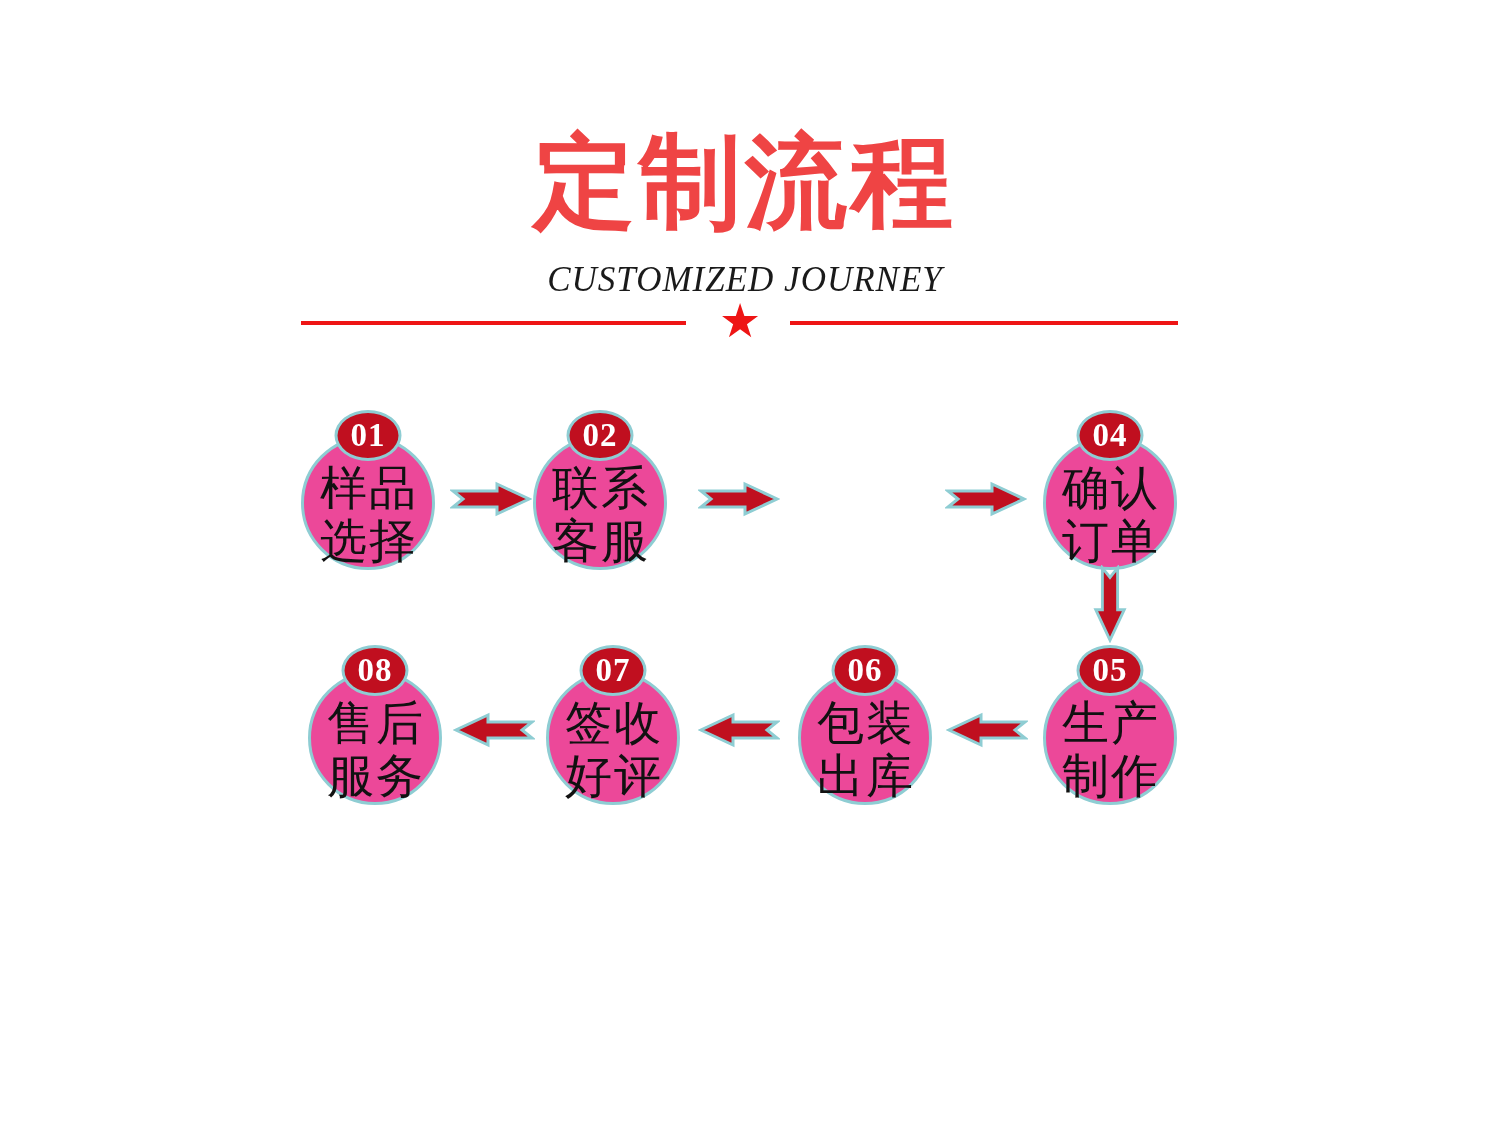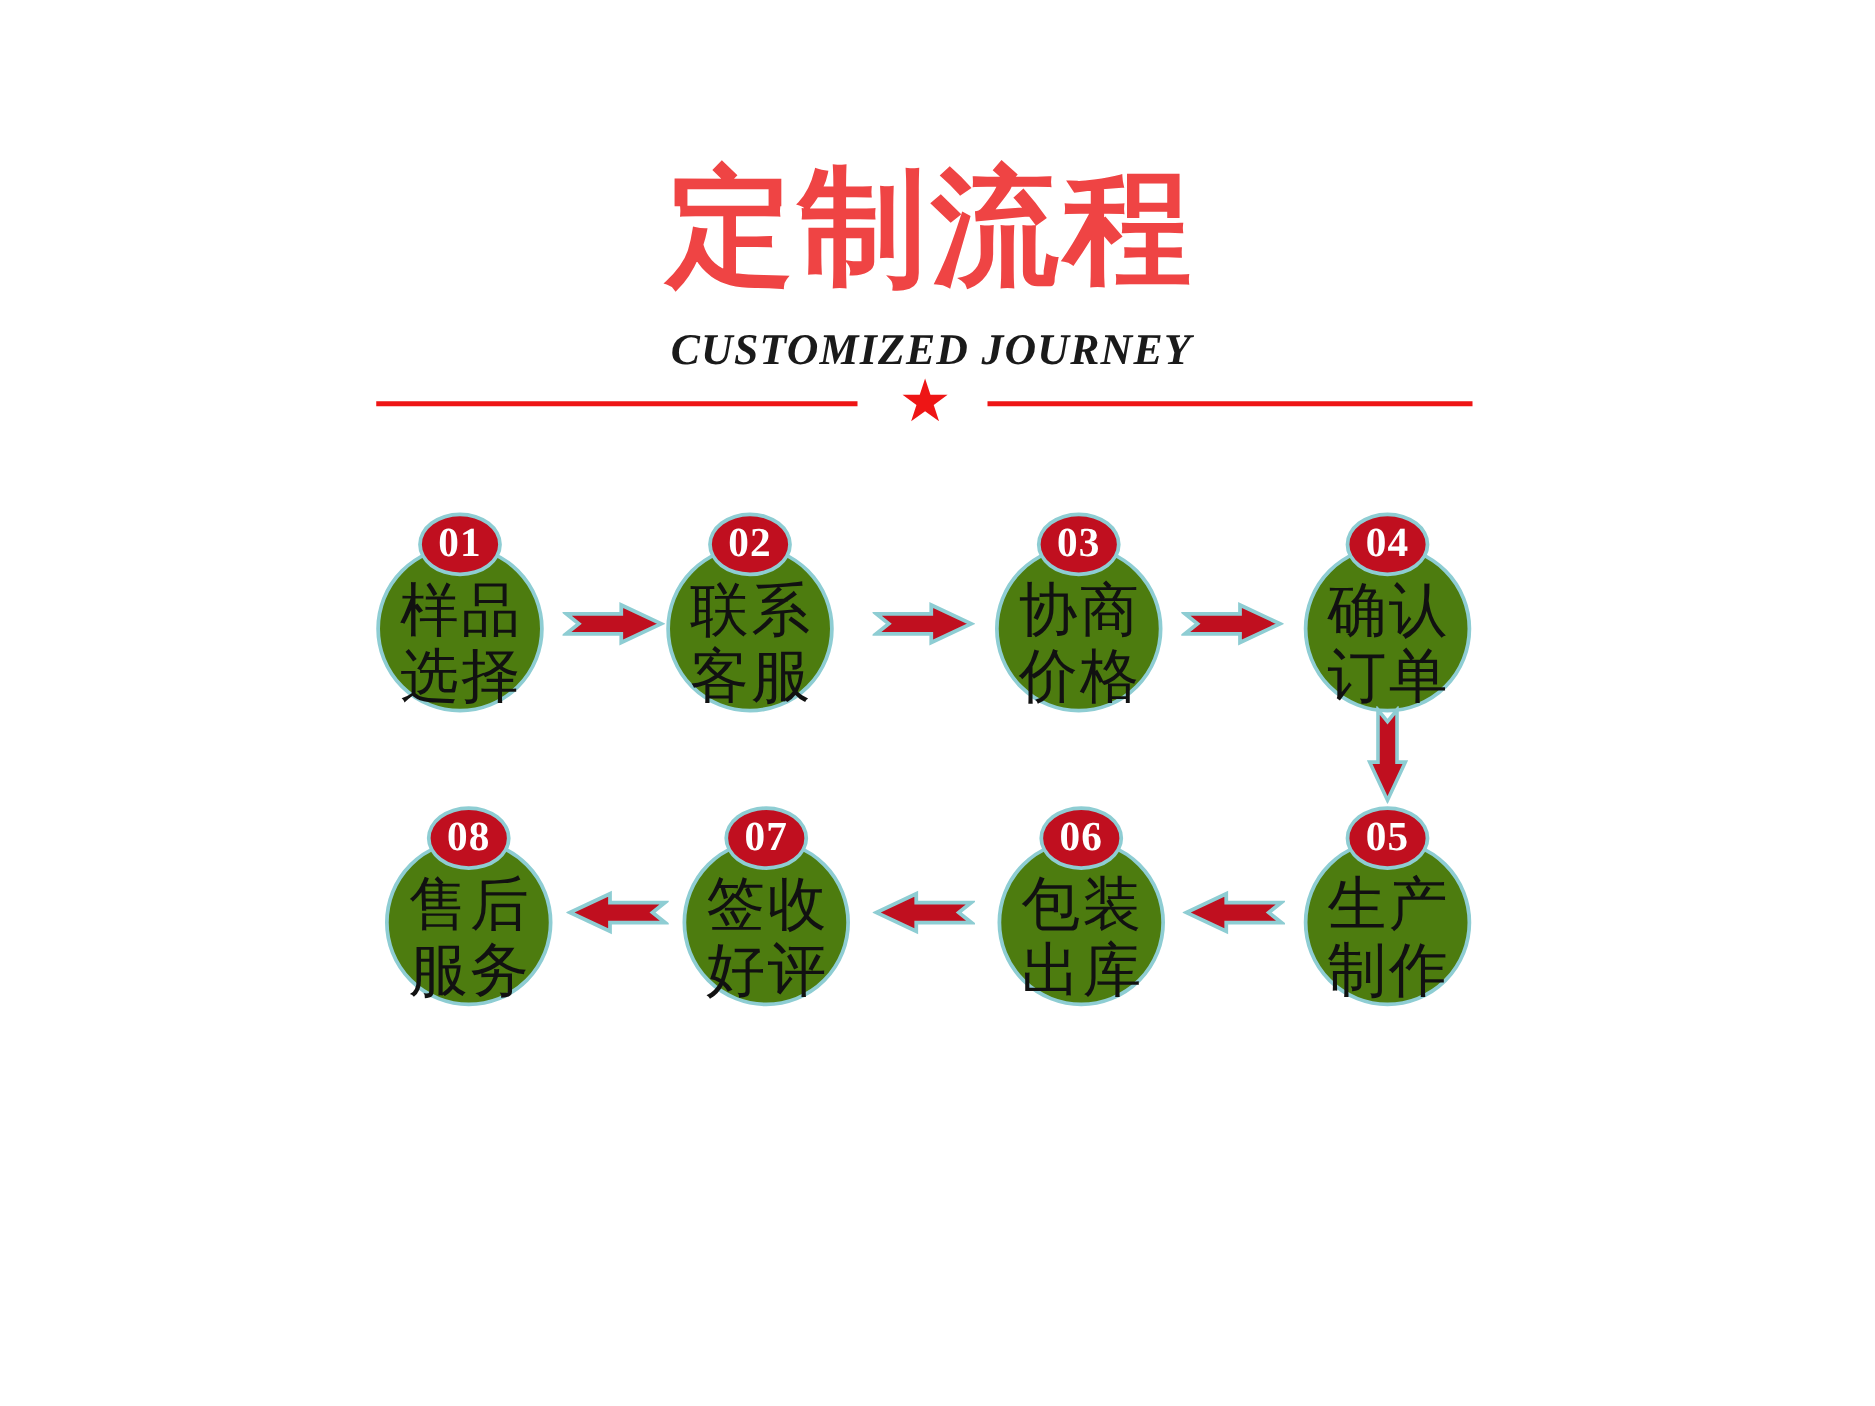--- a/index.html
+++ b/index.html
@@ -17,35 +17,35 @@
   .stage{position:absolute;inset:0}
 
   
   .title{
     position:absolute;left:0;top:126px;width:1490px;text-align:center;
     font-size:102px;font-weight:bold;color:#ef4444;letter-spacing:4px;
     font-family:"Liberation Sans",sans-serif;line-height:1.1;
   }
   .subtitle{
     position:absolute;left:0;top:260px;width:1490px;text-align:center;
-    font-family:"Liberation Serif",serif;font-style:italic;font-weight:bold;
+    font-family:"Liberation Serif",serif;font-style:italic;font-weight:normal;
     font-size:35px;color:#1a1a1a;letter-spacing:1px;
   }
   .divider-line{position:absolute;top:321px;height:4px;background:var(--bright-red)}
   .divider-line.left{left:301px;width:385px}
   .divider-line.right{left:790px;width:388px}
   .star{
     position:absolute;left:713px;top:294px;width:54px;height:54px;
     text-align:center;line-height:54px;font-size:47px;color:var(--bright-red);
   }
 
   
   .node{
     position:absolute;width:134px;height:134px;border-radius:50%;
-    border:3px solid var(--teal);background:#4d7c0f;
+    border:3px solid var(--teal);background:#ec4899;
   }
   .badge{
     position:absolute;left:50%;top:-29px;transform:translateX(-50%);
     width:67px;height:51px;border-radius:50%;
     border:3px solid var(--teal);background:var(--primary-red);
     display:flex;align-items:center;justify-content:center;
   }
   .badge span{
     font-family:"Liberation Serif",serif;font-weight:bold;
     font-size:33px;color:#ffffff;letter-spacing:1px;line-height:1;
@@ -97,29 +97,20 @@
         <span>选择</span>
       </div>
   </div>
   <div class="node n2">
     <div class="badge">
         <span>02</span>
       </div>
     <div class="label">
         <span>联系</span>
         <span>客服</span>
-      </div>
-  </div>
-  <div class="node n3">
-    <div class="badge">
-        <span>03</span>
-      </div>
-    <div class="label">
-        <span>协商</span>
-        <span>价格</span>
       </div>
   </div>
   <div class="node n4">
     <div class="badge">
         <span>04</span>
       </div>
     <div class="label">
         <span>确认</span>
         <span>订单</span>
       </div>

